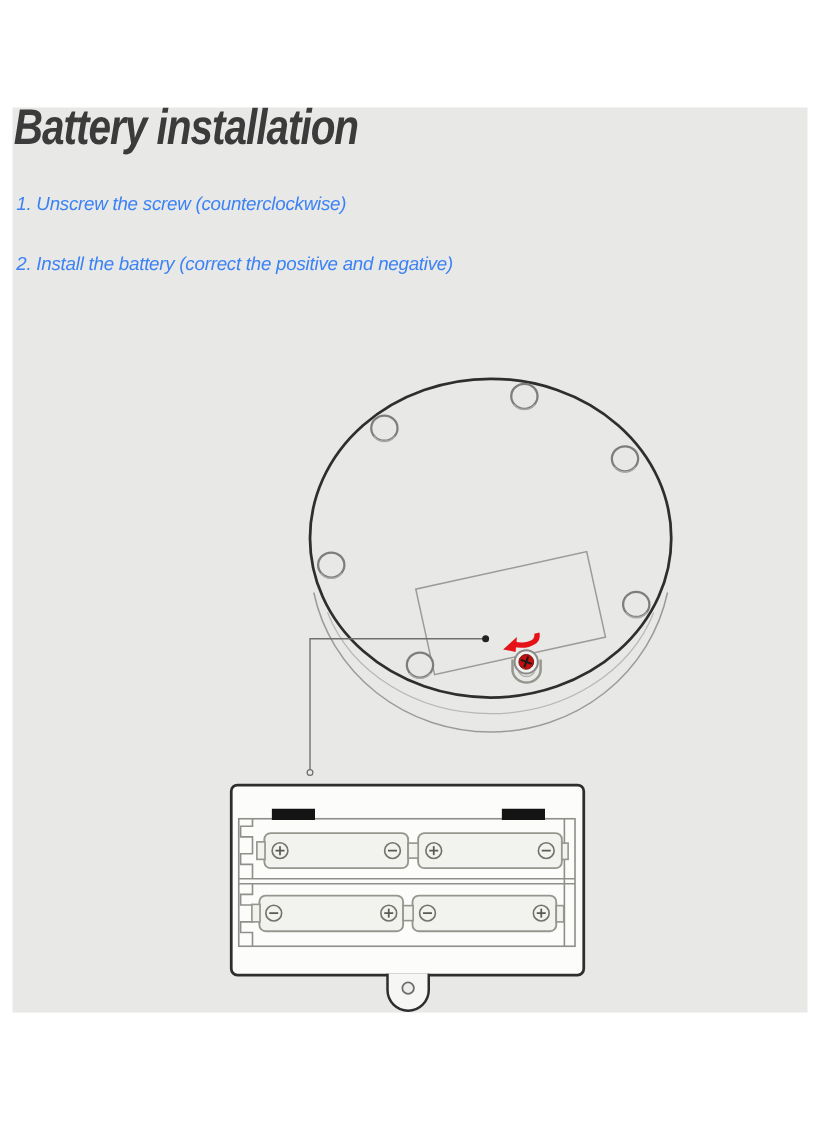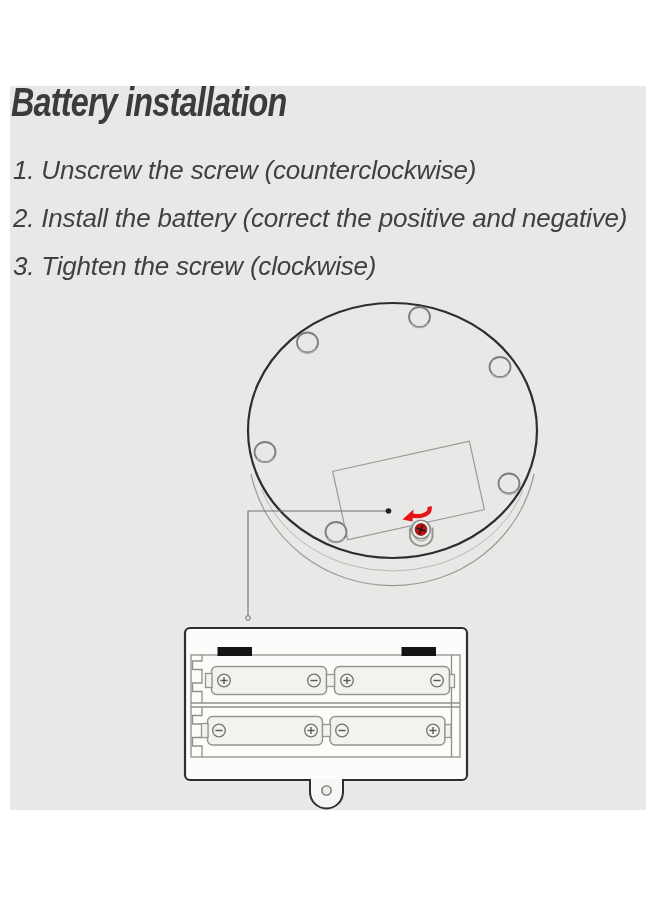--- a/index.html
+++ b/index.html
@@ -1,38 +1,37 @@
 <!DOCTYPE html>
 <html><head>
 <meta charset="utf-8">
 <style>
   html,body{margin:0;padding:0;background:#ffffff;}
   #page{position:relative;width:660px;height:900px;background:#ffffff;overflow:hidden;
         font-family:"Liberation Sans",sans-serif;font-style:italic;}
   #panel{position:absolute;left:10px;top:86px;width:636px;height:724px;background:#e8e8e6;}
   #title{position:absolute;left:11px;top:80px;font-size:40px;font-weight:bold;color:#3b3b3b;
          letter-spacing:-1px;transform:scaleX(0.81);transform-origin:left top;white-space:nowrap;}
-  .step{position:absolute;left:13px;font-size:26px;color:#404040;letter-spacing:-0.2px;
+  .step{position:absolute;left:13px;font-size:15px;color:#3b82f6;letter-spacing:-0.2px;
         white-space:nowrap;}
   #step1{top:155px;}
   #step2{top:203px;}
   #step3{top:251px;}
   #art{position:absolute;left:0;top:0;width:660px;height:900px;}
 </style>
 </head>
 <body>
 
 <div id="page">
 
   <div id="panel"></div>
 
   <div id="title">Battery installation</div>
   <div id="step1" class="step">1. Unscrew the screw (counterclockwise)</div>
   <div id="step2" class="step">2. Install the battery (correct the positive and negative)</div>
-  <div id="step3" class="step">3. Tighten the screw (clockwise)</div>
 
   <svg id="art" viewBox="0 0 660 900">
 
     <g>
 
       <path d="M 262 490 A 138 120 0 0 0 523 490" fill="none" stroke="#b7b7b4" stroke-width="1"></path>
 
       <path d="M 251 474 A 144.5 140 0 0 0 534 474" fill="none" stroke="#9b9b98" stroke-width="1.2"></path>
 
       <ellipse cx="392.5" cy="430.5" rx="144.5" ry="127.5" fill="none" stroke="#2e2e2e" stroke-width="2.2"></ellipse>

